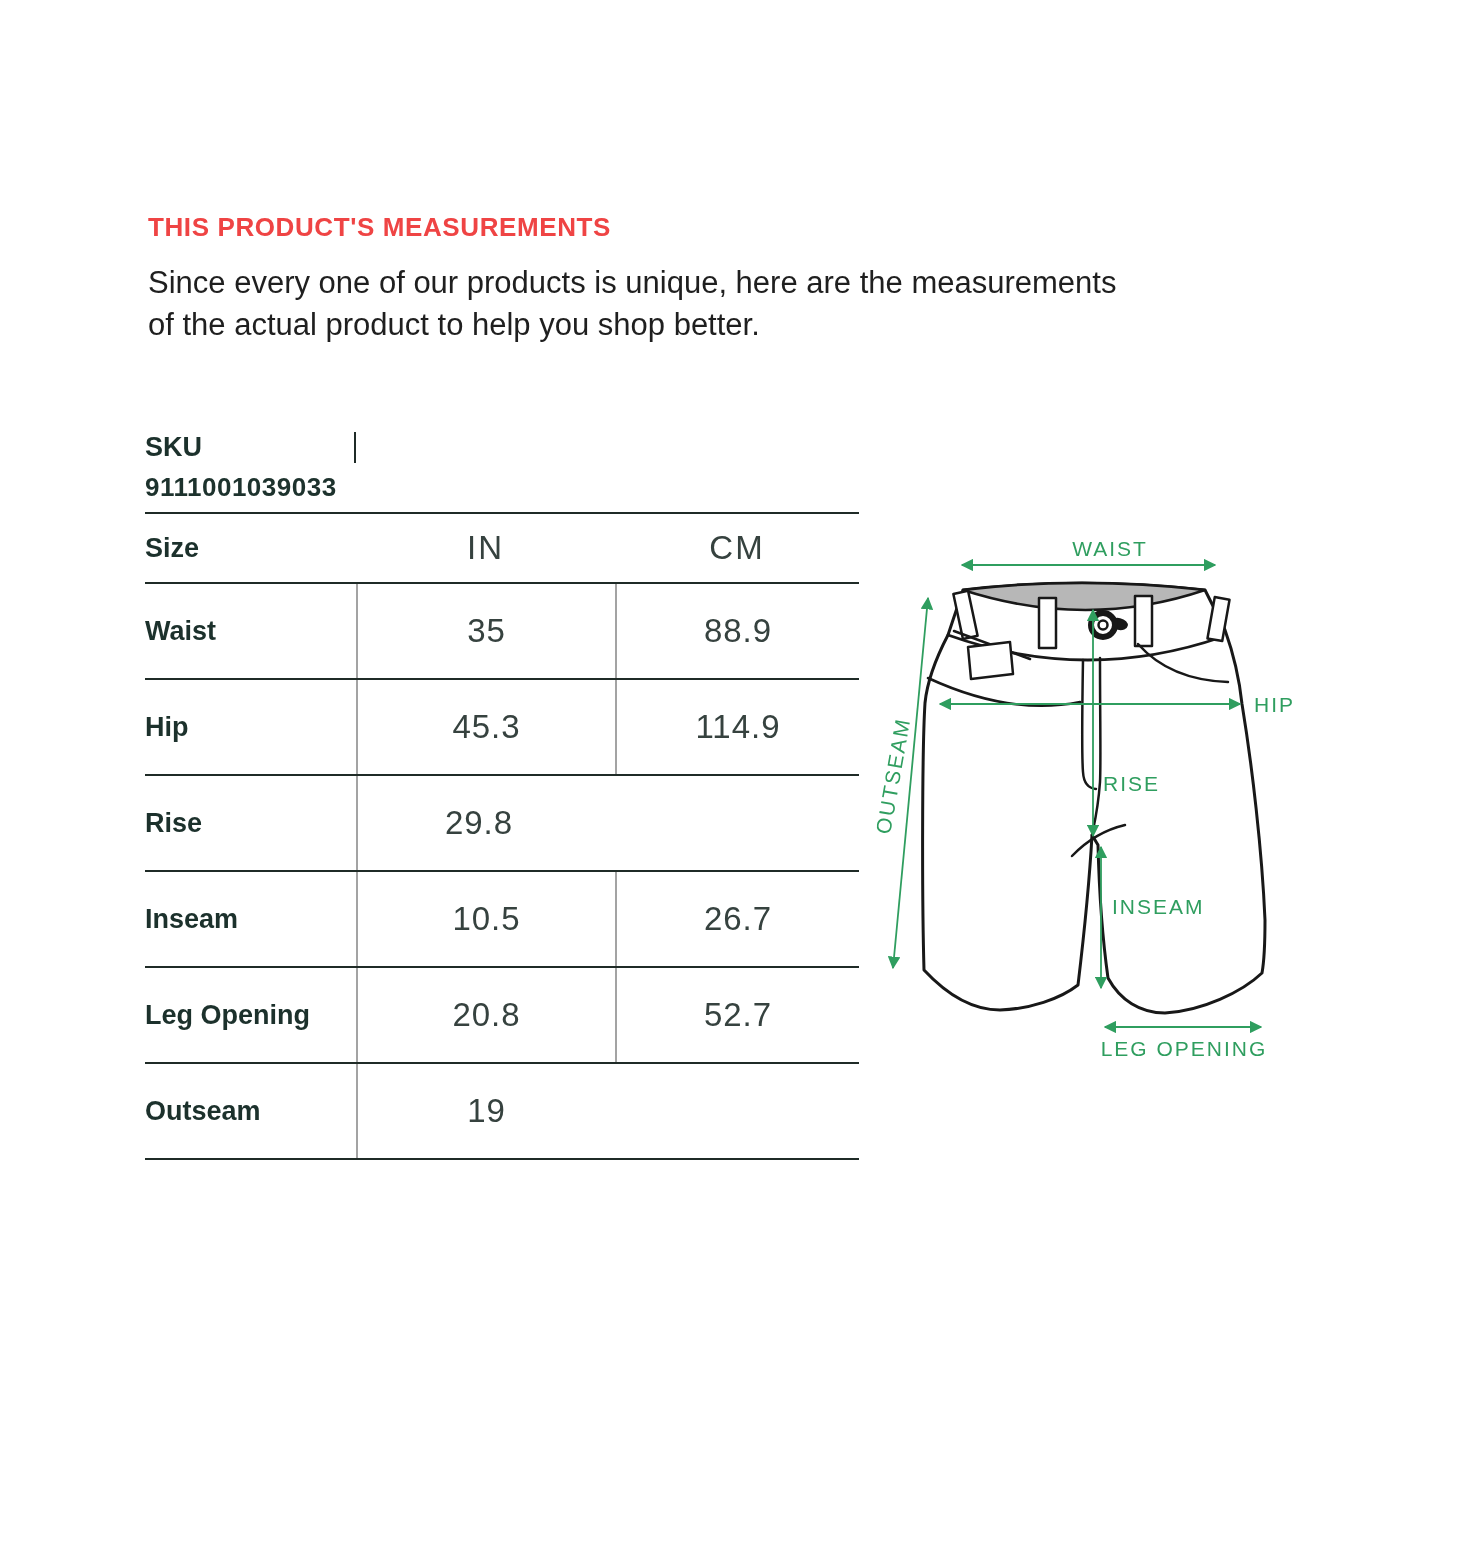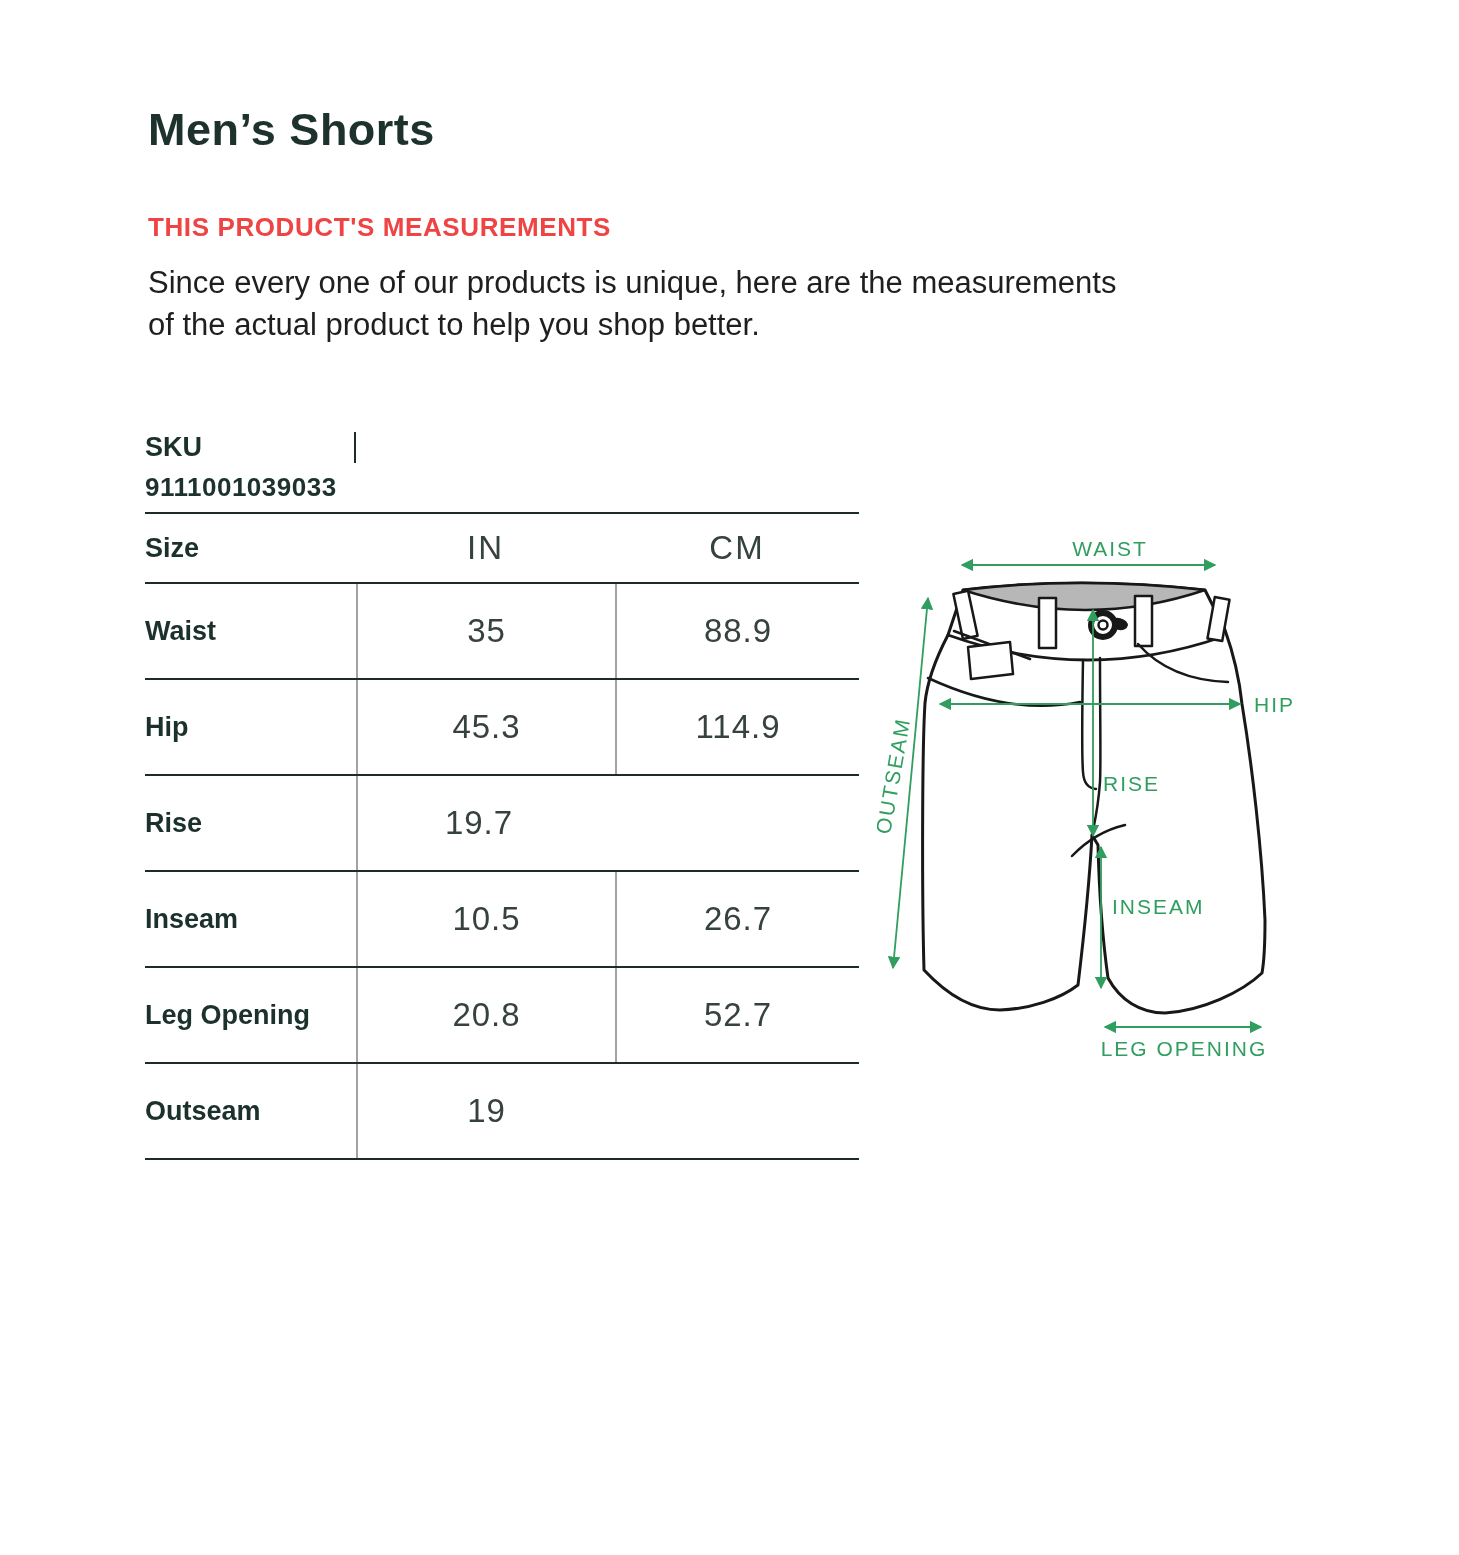--- a/index.html
+++ b/index.html
@@ -43,21 +43,20 @@
   .val{font-size:33px;font-weight:400;color:#36423f;letter-spacing:1px;}
   
   .diagram{position:absolute;left:870px;top:520px;width:470px;height:560px;}
   .g-label{font-family:"Liberation Sans",sans-serif;font-size:21px;fill:#2f9e5f;letter-spacing:2px;}
 </style>
 </head>
 <body>
 
 <div class="page">
 
-  <h1 class="page-title">Men’s Shorts</h1>
 
   <h2 class="section-heading">THIS PRODUCT'S MEASUREMENTS</h2>
 
   <p class="description">
     <span>Since every one of our products is unique, here are the measurements</span><br>
     <span>of the actual product to help you shop better.</span>
   </p>
 
   <div class="mtable">
 
@@ -79,21 +78,21 @@
     </div>
 
     <div class="row row-data">
       <div class="c1 tbl-label">Hip</div>
       <div class="c2 val">45.3</div>
       <div class="c3 val">114.9</div>
     </div>
 
     <div class="row row-data">
       <div class="c1 tbl-label">Rise</div>
-      <div class="c3 val">19.7</div>
+      <div class="c3 val">29.8</div>
     </div>
 
     <div class="row row-data">
       <div class="c1 tbl-label">Inseam</div>
       <div class="c2 val">10.5</div>
       <div class="c3 val">26.7</div>
     </div>
 
     <div class="row row-data">
       <div class="c1 tbl-label">Leg Opening</div>

